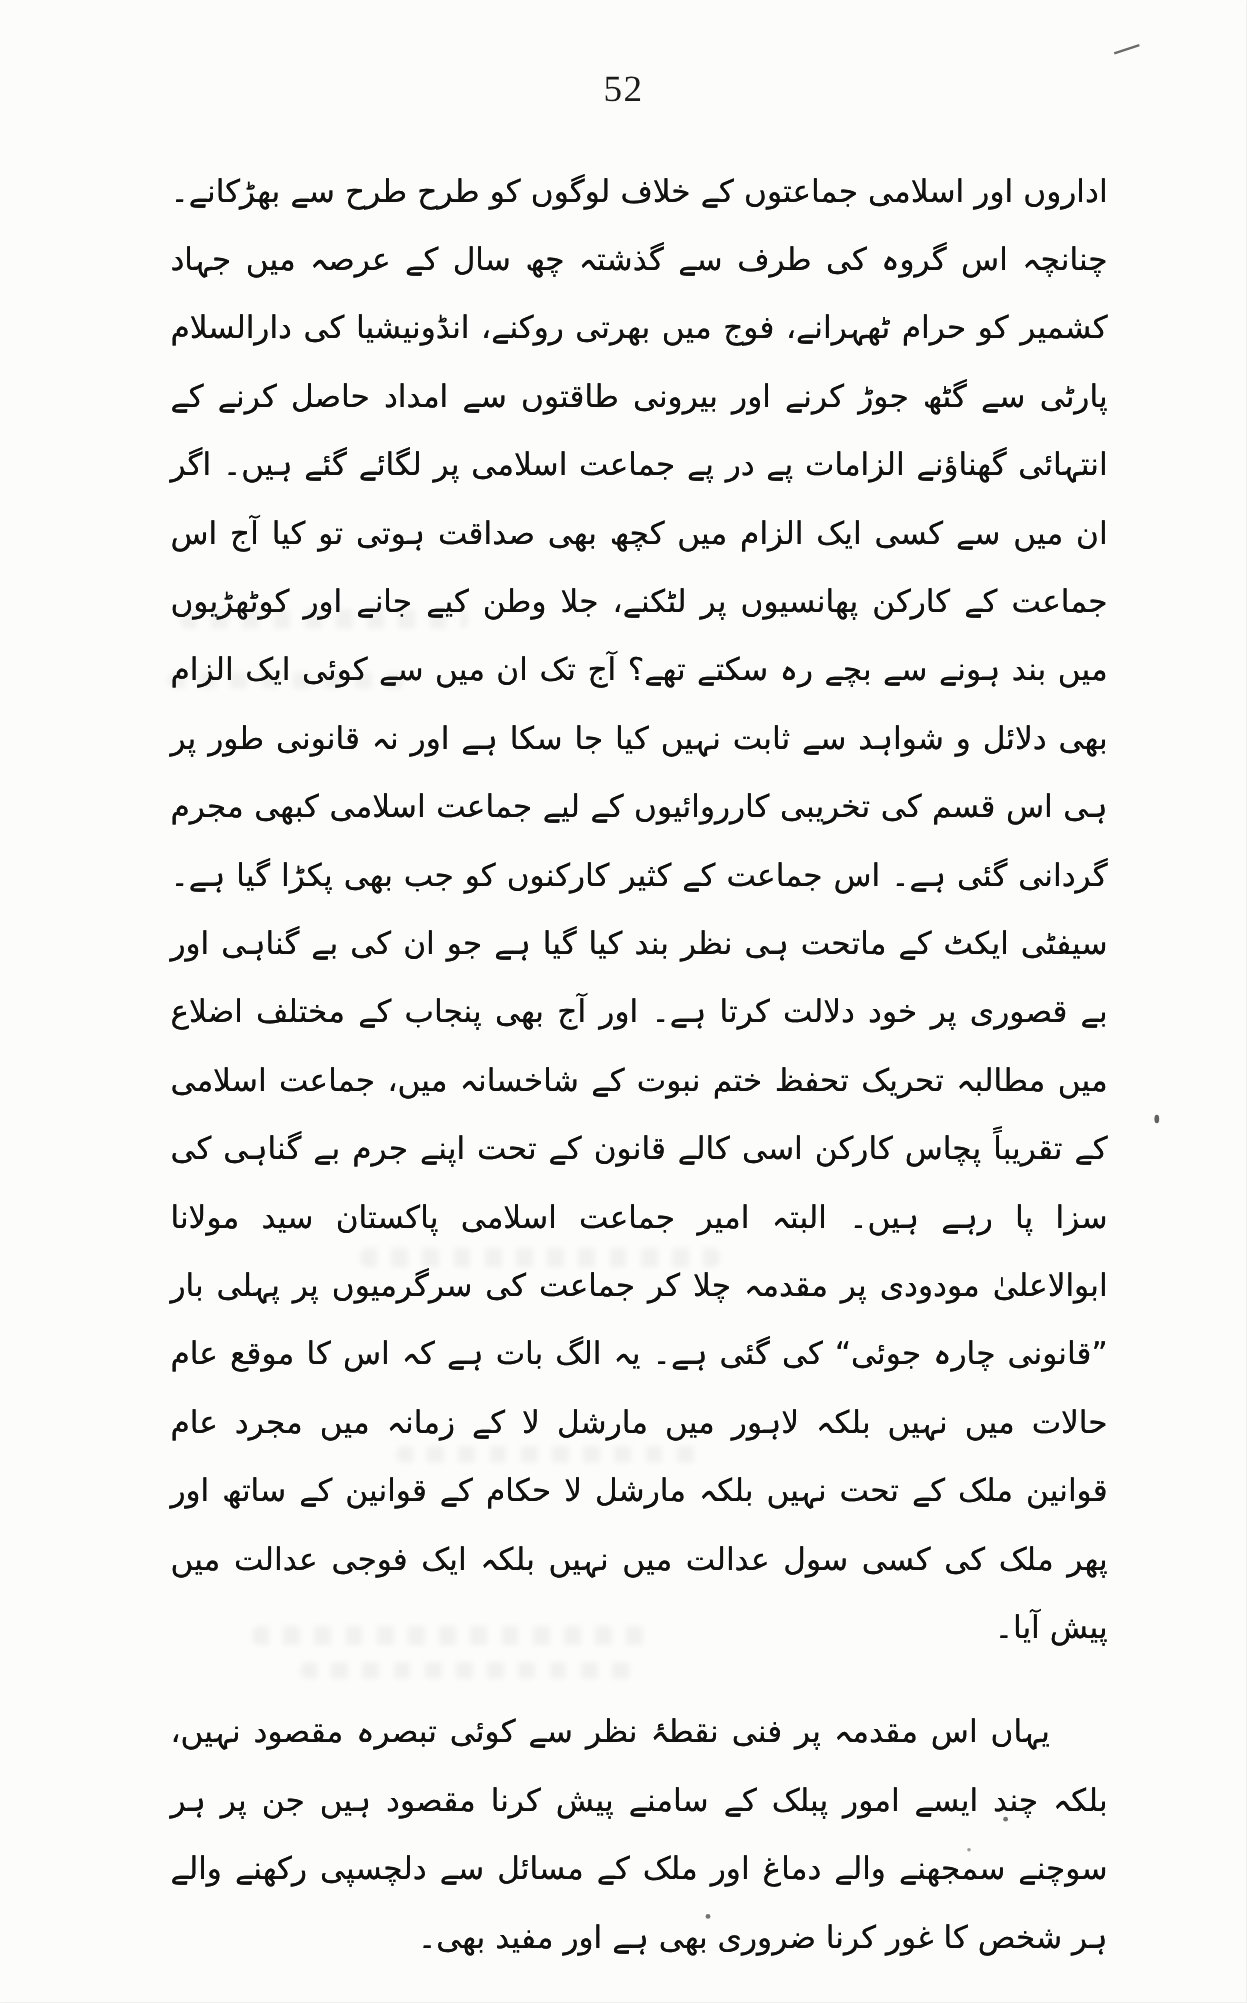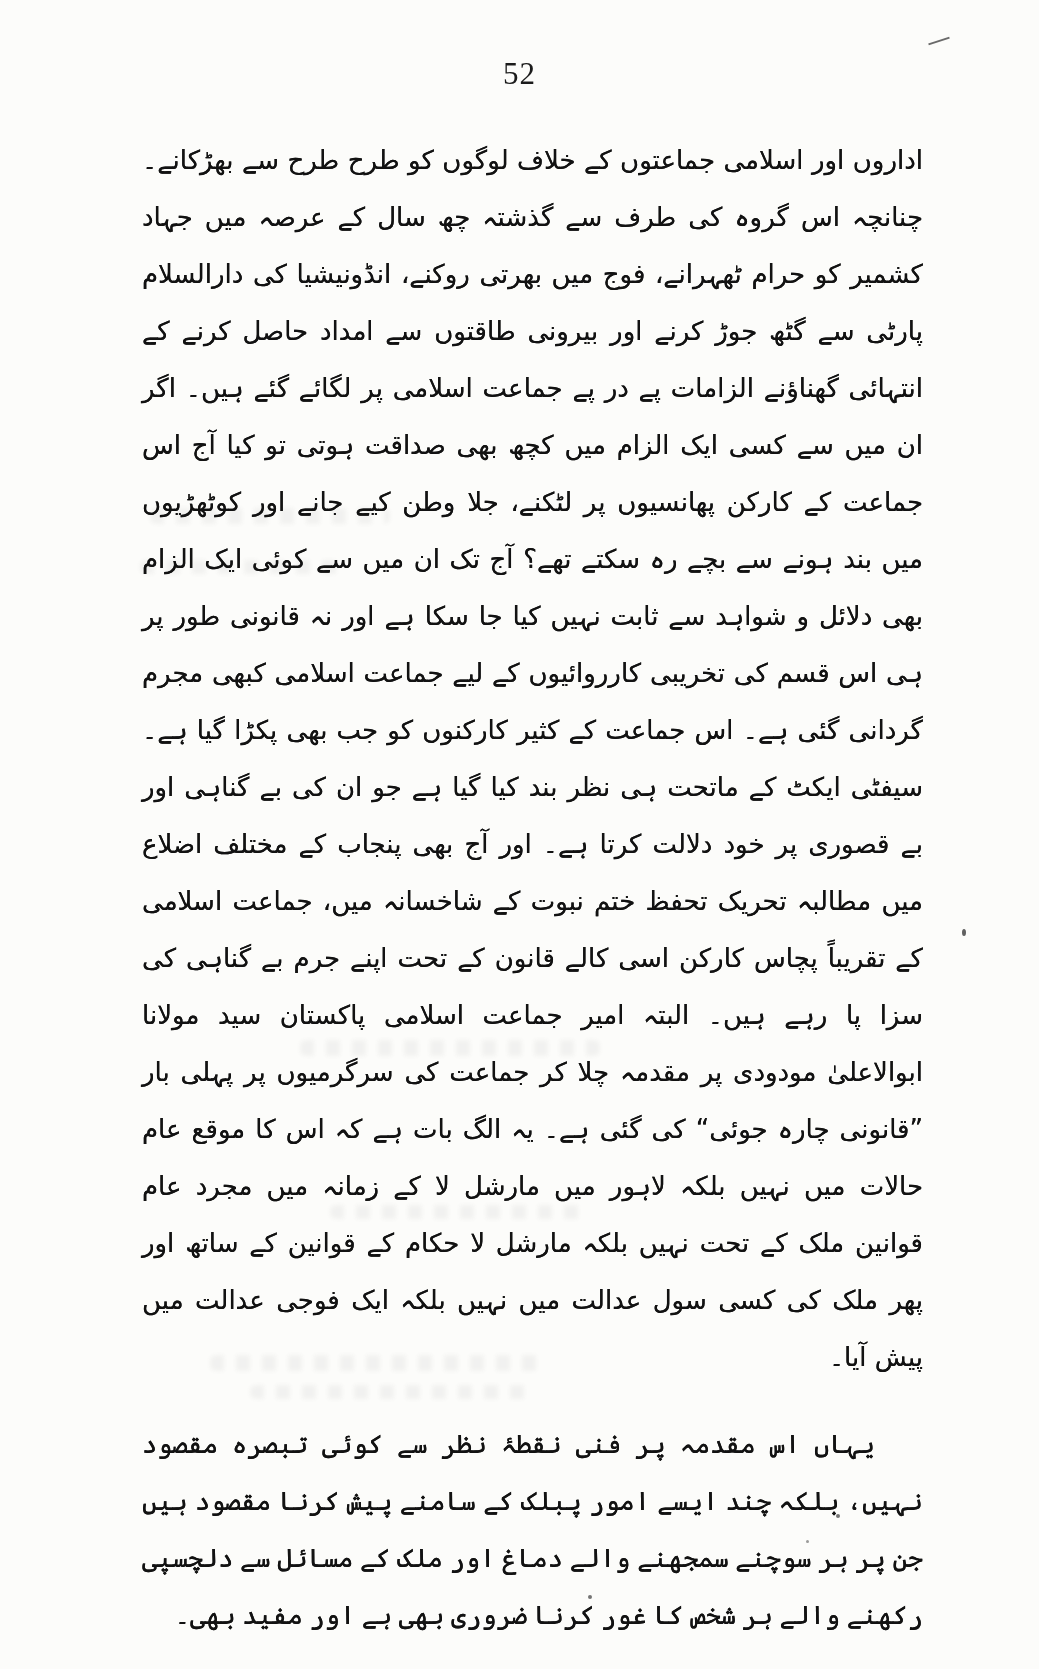--- a/index.html
+++ b/index.html
@@ -35,21 +35,21 @@
     direction: rtl;
     unicode-bidi: embed;
     text-align: justify;
     font-family: "DejaVu Sans", sans-serif;
     font-size: 26px;
     line-height: 57px;
     color: #121212;
     text-shadow: 0 0 .5px #222;
   }
   .para { margin: 16px; }
-  .para + .para { margin-top: 30px; font-family: Liberation Serif, serif; }
+  .para + .para { margin-top: 30px; }
   .indent { text-indent: 48px; }
   .indent-small { text-indent: 22px; }
 
   
   .ghost {
     position: absolute;
     pointer-events: none;
     opacity: 0.18;
     filter: blur(2px);
     background: repeating-linear-gradient(

